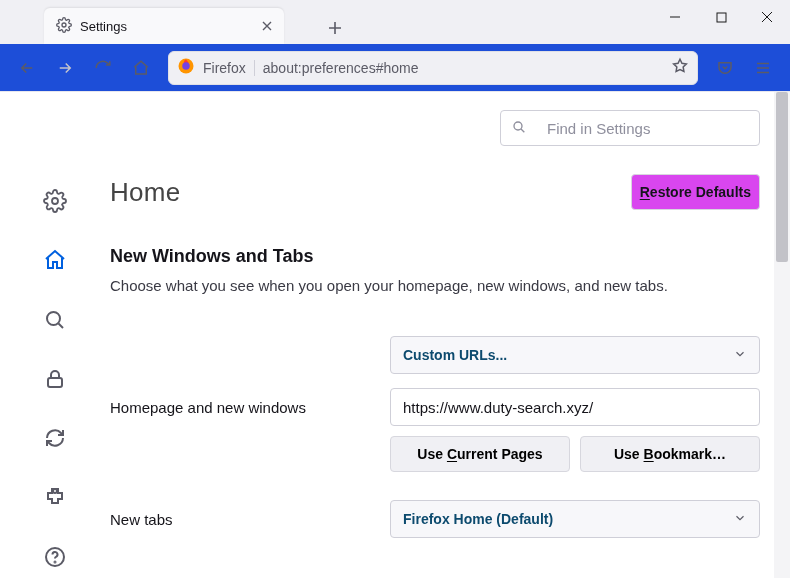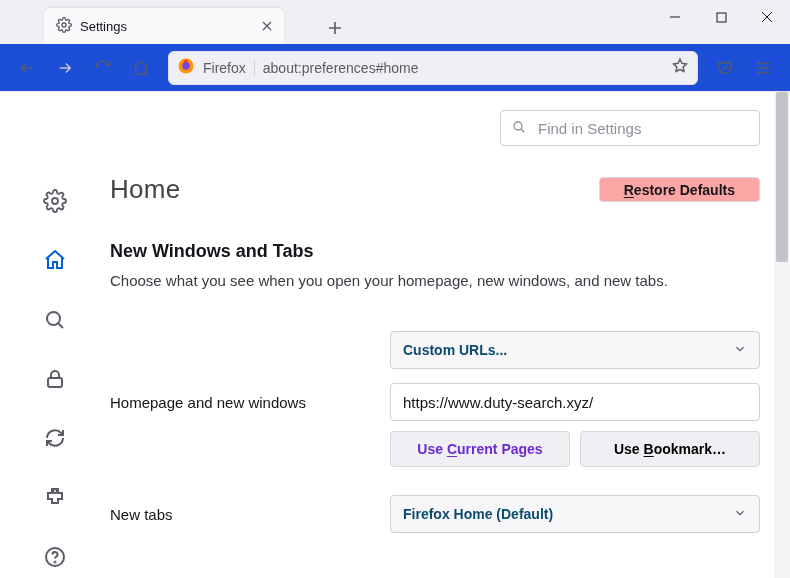--- a/index.html
+++ b/index.html
@@ -27,37 +27,37 @@
 
 
 .content { position: absolute; top: 92px; left: 0; right: 0; bottom: 0; display: flex; background:#fff; }
 .sidebar { width: 110px; padding-top: 88px; display:flex; flex-direction:column; align-items:center; gap:18px; }
 .sideicon { width: 44px; height: 44px; display:flex; align-items:center; justify-content:center; color:#5b5b66; border-radius:6px; }
 .sideicon.active { color:#0060df; }
 .sideicon svg { width:24px; height:24px; }
 
 .main { flex:1; padding: 18px 30px 0 0; position:relative; }
 .searchwrap { display:flex; justify-content:flex-end; }
-.searchbox { width: 260px; height: 36px; border:1px solid #cfcfd8; border-radius:4px; display:flex; align-items:center; padding:0 10px; gap:11px; color:#8f8f9d; font-size:15px; }
+.searchbox { width: 260px; height: 36px; border:1px solid #cfcfd8; border-radius:4px; display:flex; align-items:center; padding:0 10px; gap:20px; color:#8f8f9d; font-size:15px; }
 
 .headingrow { display:flex; align-items:center; margin-top: 28px; gap: 45px; }
 .heading { font-size: 26px; font-weight: 400; color:#444; letter-spacing:0.3px; }
-.restore { margin-left:auto; height:25px; padding:0 24px; background:#fca5a5; border:1px solid #d7d7de; border-radius:4px; font-size:14px; font-weight:600; color:#15141a; display:flex; align-items:center; }
+.restore { margin-left:auto; height:36px; padding:0 8px; background:#d946ef; border:1px solid #d7d7de; border-radius:4px; font-size:14px; font-weight:600; color:#15141a; display:flex; align-items:center; }
 
 .subhead { margin-top: 36px; font-size: 18px; font-weight: 700; color:#15141a; }
 .desc { margin-top: 10px; font-size: 15px; color:#3a3a44; }
 
 .formrow { display:flex; align-items:center; margin-top: 34px; }
 .formlabel { width: 280px; font-size: 15px; color:#15141a; }
 .dropdown { flex:1; height:38px; border:1px solid #cfcfd8; border-radius:4px; background:#f7f7fa; display:flex; align-items:center; padding:0 12px; font-size:14px; font-weight:600; color:#0c4a6e; position:relative; }
 .dropdown .chev { position:absolute; right:12px; color:#5b5b66; }
 .textinput { flex:1; height:38px; border:1px solid #cfcfd8; border-radius:4px; padding:0 12px; font-size:15px; color:#15141a; background:#fff; }
 .btnrow { display:flex; gap:10px; margin-top:10px; padding-left:280px; }
 .sbtn { flex:1; height:36px; border:1px solid #d7d7de; border-radius:4px; background:#f0f0f4; font-size:14px; font-weight:600; display:flex; align-items:center; justify-content:center; }
-.sbtn.disabled { color:#6d28d9; }
+.sbtn.disabled { color:#000000; }
 
 .scrollbar { position:absolute; right:0; top:92px; width:16px; bottom:0; background:#f4f4f6; }
 .thumb { position:absolute; left:2px; top:0; width:12px; height:170px; background:#c2c2c8; border-radius:2px; }
 
 .ul { text-decoration: underline; text-decoration-thickness:1px; text-underline-offset:2px; }
 </style>
 </head>
 <body>
 
 <div class="titlebar">

